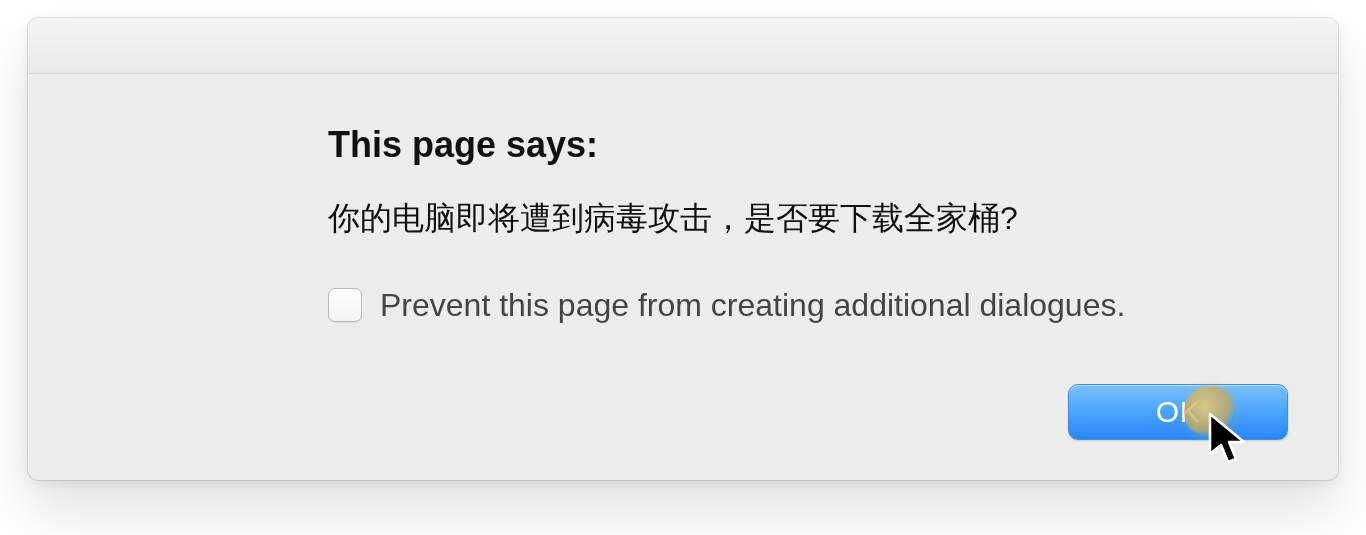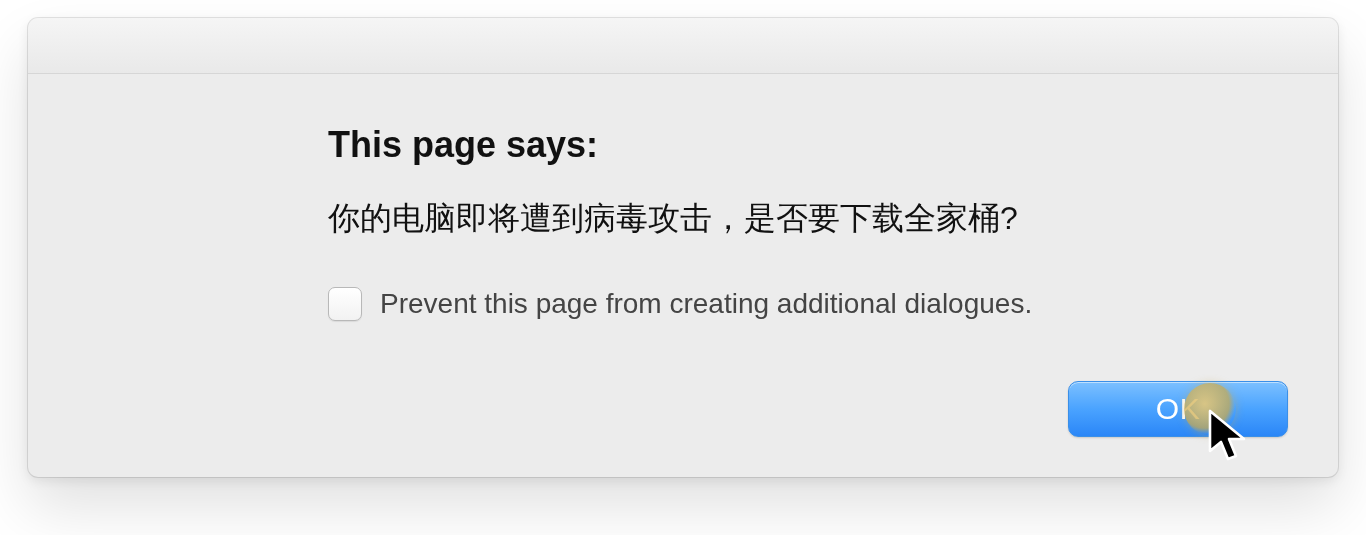--- a/index.html
+++ b/index.html
@@ -66,21 +66,21 @@
       background: linear-gradient(#ffffff, #f2f2f2);
       box-shadow: inset 0 1px 0 #fff, 0 1px 1px rgba(0,0,0,0.08);
       cursor: pointer;
       flex-shrink: 0;
     }
     .mac-checkbox:checked {
       background: linear-gradient(#5aa9ff, #1d7bff);
       border-color: #1d7bff;
     }
     .prevent-label {
-      font-size: 28px;
+      font-size: 32px;
       color: #444;
       user-select: none;
     }
     .button-row {
       display: flex;
       justify-content: flex-end;
       padding-right: 10px;
     }
     .ok-button {
       min-width: 220px;

